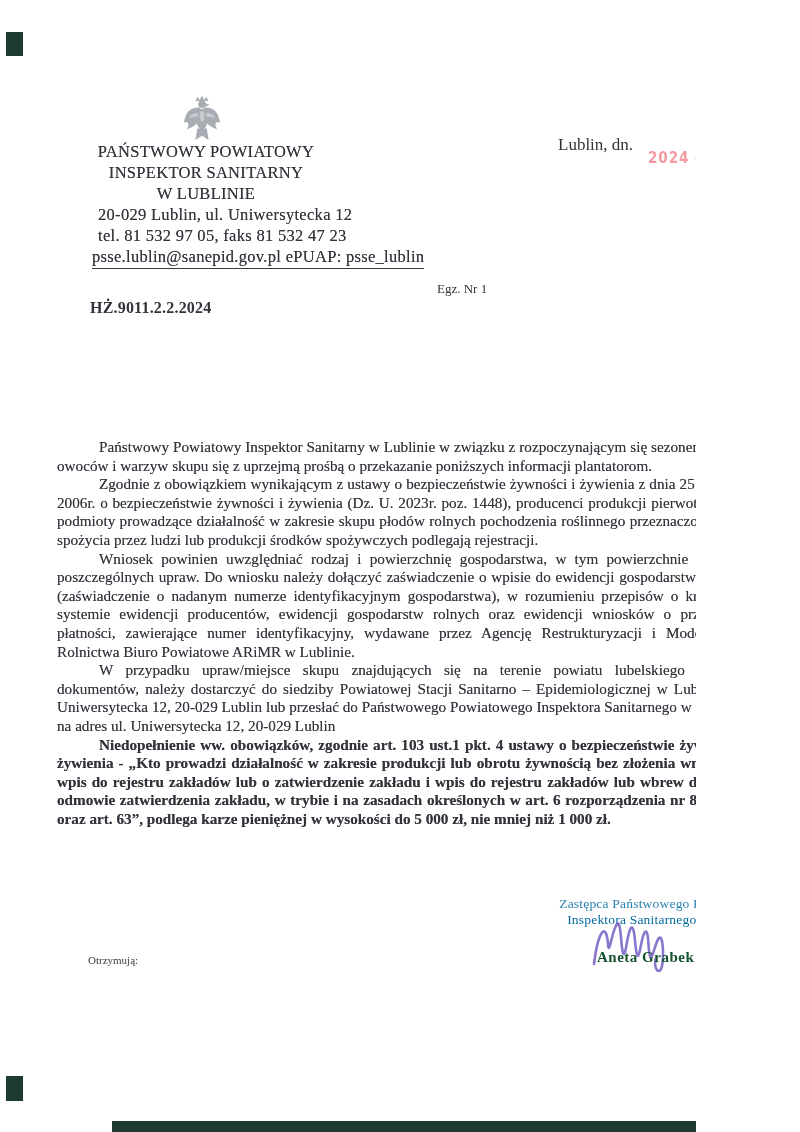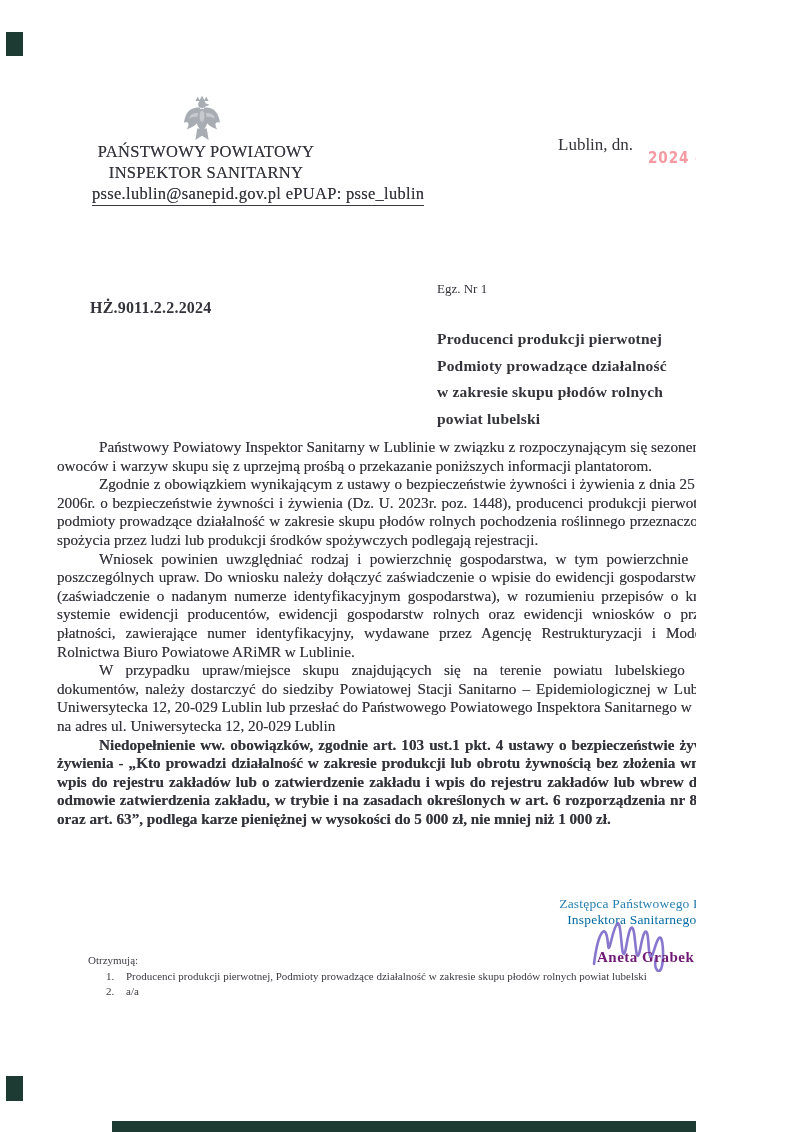--- a/index.html
+++ b/index.html
@@ -75,21 +75,21 @@
     left: 545px; top: 896px; width: 238px;
     text-align: center;
     color: #0369a1;
     font-size: 13.5px; line-height: 15.5px;
     letter-spacing: 0.2px;
   }
   .office-stamp .line1 { opacity: 0.85; filter: blur(0.3px); }
   .signature-svg { left: 590px; top: 906px; }
   .signer-name {
     left: 597px; top: 949px;
-    color: #701a75; font-size: 15px; font-weight: bold;
+    color: #14532d; font-size: 15px; font-weight: bold;
     letter-spacing: 0.5px;
   }
 
   
   .footer { left: 88px; top: 953px; font-size: 11px; line-height: 15.5px; color: #3a3a42; }
   .footer .items { margin-left: 18px; }
   .footer .item-row { white-space: nowrap; }
   .footer .item-num { display: inline-block; width: 20px; }
 </style>
 </head>
@@ -115,58 +115,47 @@
     <g fill="#ffffff" opacity="0.35">
       <ellipse cx="20" cy="22" rx="2.5" ry="6"></ellipse>
       <path d="M7,22 C10,19 14,18 16,19 L15,23 C12,22 9,23 7,25 Z"></path>
       <path d="M33,22 C30,19 26,18 24,19 L25,23 C28,22 31,23 33,25 Z"></path>
     </g>
   </svg>
 
   <div class="abs org-block">
     <div class="org-line">PAŃSTWOWY POWIATOWY</div>
     <div class="org-line">INSPEKTOR SANITARNY</div>
+    <div class="org-line">W LUBLINIE</div>
+    <div class="addr-line">20-029 Lublin, ul. Uniwersytecka 12</div>
+    <div class="addr-line">tel. 81 532 97 05, faks 81 532 47 23</div>
     <div><span class="email-line">psse.lublin@sanepid.gov.pl ePUAP: psse_lublin</span></div>
   </div>
 
   <div class="abs place-date">Lublin, dn.</div>
   <div class="abs date-stamp">2024 -06- 1 7</div>
 
   <div class="abs egz">Egz. Nr 1</div>
   <div class="abs case-number">HŻ.9011.2.2.2024</div>
 
-  <div class="abs addressee">
-    <div>Producenci produkcji pierwotnej</div>
-    <div>Podmioty prowadzące działalność</div>
-    <div>w zakresie skupu płodów rolnych</div>
-    <div>powiat lubelski</div>
-  </div>
 
   <div class="abs body-text">
     <p>Państwowy Powiatowy Inspektor Sanitarny w Lublinie w związku z rozpoczynającym się sezonem zbioru owoców i warzyw skupu się z uprzejmą prośbą o przekazanie poniższych informacji plantatorom.</p>
     <p>Zgodnie z obowiązkiem wynikającym z ustawy o bezpieczeństwie żywności i żywienia z dnia 25 sierpnia 2006r. o bezpieczeństwie żywności i żywienia (Dz. U. 2023r. poz. 1448), producenci produkcji pierwotnej oraz podmioty prowadzące działalność w zakresie skupu płodów rolnych pochodzenia roślinnego przeznaczonych do spożycia przez ludzi lub produkcji środków spożywczych podlegają rejestracji.</p>
     <p>Wniosek powinien uwzględniać rodzaj i powierzchnię gospodarstwa, w tym powierzchnie i rodzaj poszczególnych upraw. Do wniosku należy dołączyć zaświadczenie o wpisie do ewidencji gospodarstw rolnych (zaświadczenie o nadanym numerze identyfikacyjnym gospodarstwa), w rozumieniu przepisów o krajowym systemie ewidencji producentów, ewidencji gospodarstw rolnych oraz ewidencji wniosków o przyznanie płatności, zawierające numer identyfikacyjny, wydawane przez Agencję Restrukturyzacji i Modernizacji Rolnictwa Biuro Powiatowe ARiMR w Lublinie.</p>
     <p>W przypadku upraw/miejsce skupu znajdujących się na terenie powiatu lubelskiego komplet dokumentów, należy dostarczyć do siedziby Powiatowej Stacji Sanitarno – Epidemiologicznej w Lublinie ul. Uniwersytecka 12, 20-029 Lublin lub przesłać do Państwowego Powiatowego Inspektora Sanitarnego w Lublinie na adres ul. Uniwersytecka 12, 20-029 Lublin</p>
     <p class="bold">Niedopełnienie ww. obowiązków, zgodnie art. 103 ust.1 pkt. 4 ustawy o bezpieczeństwie żywności i żywienia - „Kto prowadzi działalność w zakresie produkcji lub obrotu żywnością bez złożenia wniosku o wpis do rejestru zakładów lub o zatwierdzenie zakładu i wpis do rejestru zakładów lub wbrew decyzji o odmowie zatwierdzenia zakładu, w trybie i na zasadach określonych w art. 6 rozporządzenia nr 852/2004 oraz art. 63”, podlega karze pieniężnej w wysokości do 5 000 zł, nie mniej niż 1 000 zł.</p>
   </div>
 
   <div class="abs office-stamp">
     <div class="line1">Zastępca Państwowego Powiatowego</div>
     <div>Inspektora Sanitarnego w Lublinie</div>
   </div>
   <svg class="abs signature-svg" width="92" height="66" viewBox="0 0 92 66">
     <path d="M4,58 C8,26 16,14 18,38 C19,52 22,24 27,18 C31,13 31,42 33,47 C36,53 37,26 41,22 C45,18 45,44 47,49 C50,54 51,30 55,26 C59,22 58,46 60,50 C63,54 65,36 69,32 C73,28 74,50 72,60 C70,70 63,64 66,52" fill="none" stroke="#7b68c8" stroke-width="2.6" stroke-linecap="round" opacity="0.9"></path>
   </svg>
   <div class="abs signer-name">Aneta Grabek</div>
 
   <div class="abs footer">
     <div>Otrzymują:</div>
-    <div class="items">
-      <div class="item-row">
-        <span class="item-num">1.</span><span>Producenci produkcji pierwotnej, Podmioty prowadzące działalność w zakresie skupu płodów rolnych powiat lubelski</span>
-      </div>
-      <div class="item-row">
-        <span class="item-num">2.</span><span>a/a</span>
-      </div>
-    </div>
   </div>
 
 </div>
 
 </body></html>

